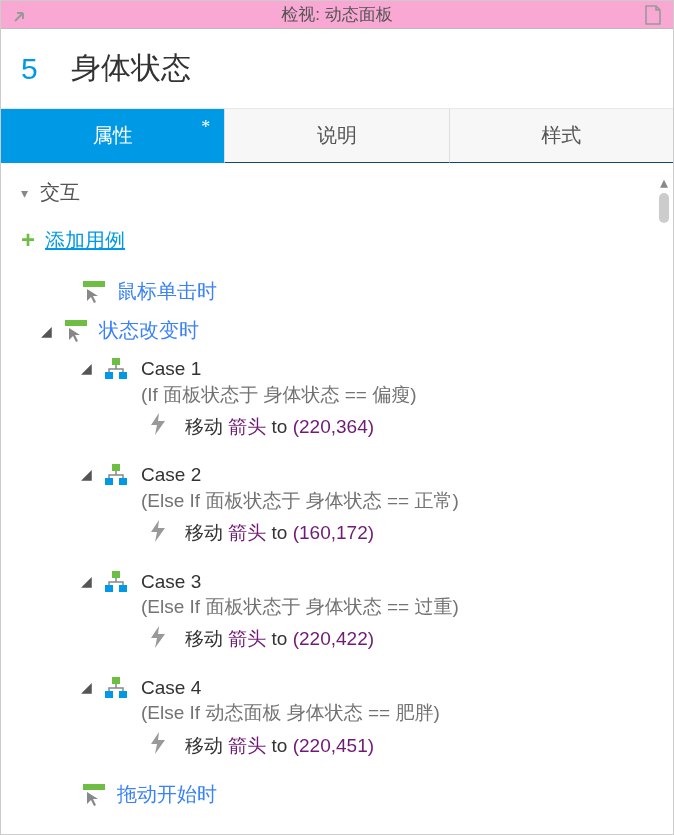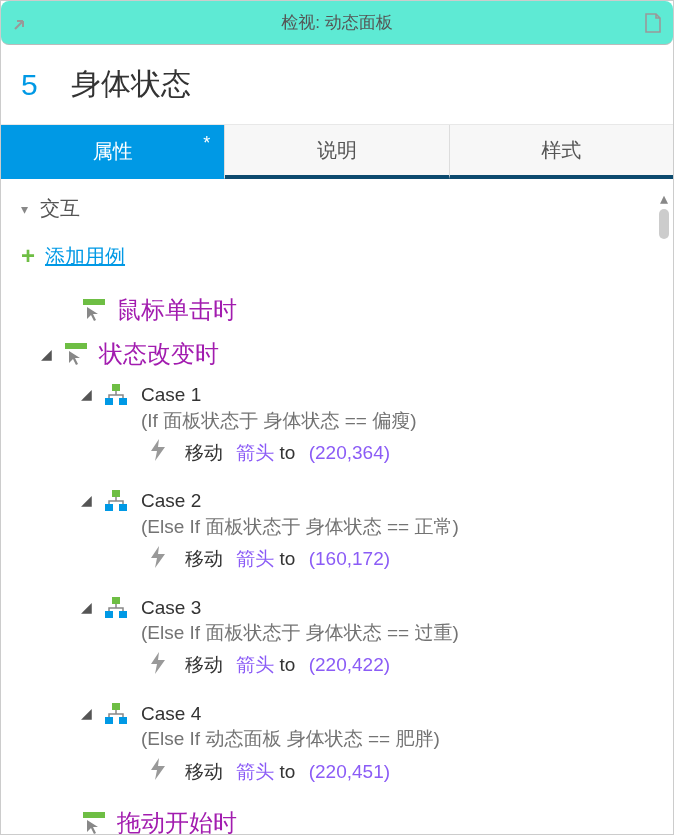--- a/index.html
+++ b/index.html
@@ -7,27 +7,26 @@
     margin: 0;
     font-family: "Microsoft YaHei", "PingFang SC", Arial, sans-serif;
     font-size: 16px;
     background: #fff;
     width: 674px;
     height: 835px;
     overflow: hidden;
     border: 1px solid #ccc;
   }
   .header {
-    height: 44px;
-    background: #5eead4;
+    height: 28px;
+    background: #f9a8d4;
     border-bottom: 1px solid #bbb;
     display: flex;
     align-items: center;
     position: relative;
-    border-radius: 8px;
   }
   .header .arrow-out {
     width: 40px;
     display: flex;
     align-items: center;
     justify-content: center;
     color: #888;
     font-size: 18px;
   }
   .header .title {
@@ -56,30 +55,31 @@
     width: 40px;
   }
   .widget-row .name {
     color: #333;
     font-size: 30px;
     margin-left: 10px;
   }
   .tabs {
     display: flex;
     height: 54px;
+    font-family: Liberation Serif, serif;
   }
   .tab {
     flex: 1;
     display: flex;
     align-items: center;
     justify-content: center;
     font-size: 20px;
     color: #555;
     background: #f7f7f7;
-    border-bottom: 4px solid #0c4a6e;
+    border-bottom: 1px solid #0c4a6e;
     border-right: 1px solid #ddd;
     position: relative;
     cursor: pointer;
   }
   .tab:last-child { border-right: none; }
   .tab.active {
     background: #0099e5;
     color: #fff;
     border-bottom: 1px solid #0099e5;
   }
@@ -156,22 +156,22 @@
   .event-row .toggle.hidden { visibility: hidden; }
   .event-icon {
     width: 22px; height: 22px;
     margin-right: 12px;
     position: relative;
     flex-shrink: 0;
   }
   .event-icon.green-arrow svg .bar { fill: #6ebe44; }
   .event-icon.green-arrow svg .cursor { fill: #888; }
   .event-row .label {
-    color: #a21caf;
-    font-size: 24px;
+    color: #3b82f6;
+    font-size: 20px;
   }
   .event-row.sub { padding-left: 40px; }
   .case-row {
     padding: 6px 0 2px 80px;
     display: flex;
     align-items: flex-start;
   }
   .case-row .toggle {
     width: 18px;
     color: #555;
@@ -200,21 +200,21 @@
   .action-row .bolt {
     width: 22px;
     color: #888;
     font-size: 20px;
     margin-right: 14px;
   }
   .action-row .action-text {
     color: #333;
     font-size: 19px;
   }
-  .action-row .action-text .green { color: #8b5cf6; margin-left: 8px; }
+  .action-row .action-text .green { color: #701a75; }
 </style>
 </head>
 <body>
 
 <div class="header">
   <div class="arrow-out">
     <svg width="16" height="16" viewBox="0 0 16 16">
         <path d="M2 14 L10 6 M10 6 L10 12 M10 6 L4 6" stroke="#999" stroke-width="2" fill="none"></path>
       </svg>
   </div>

